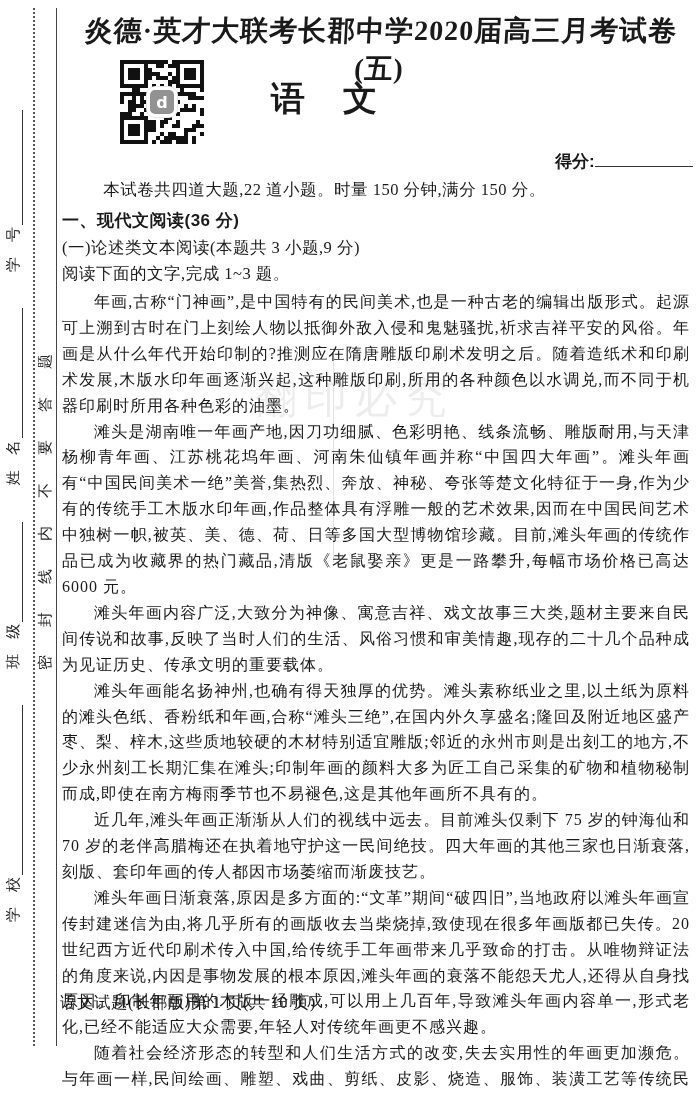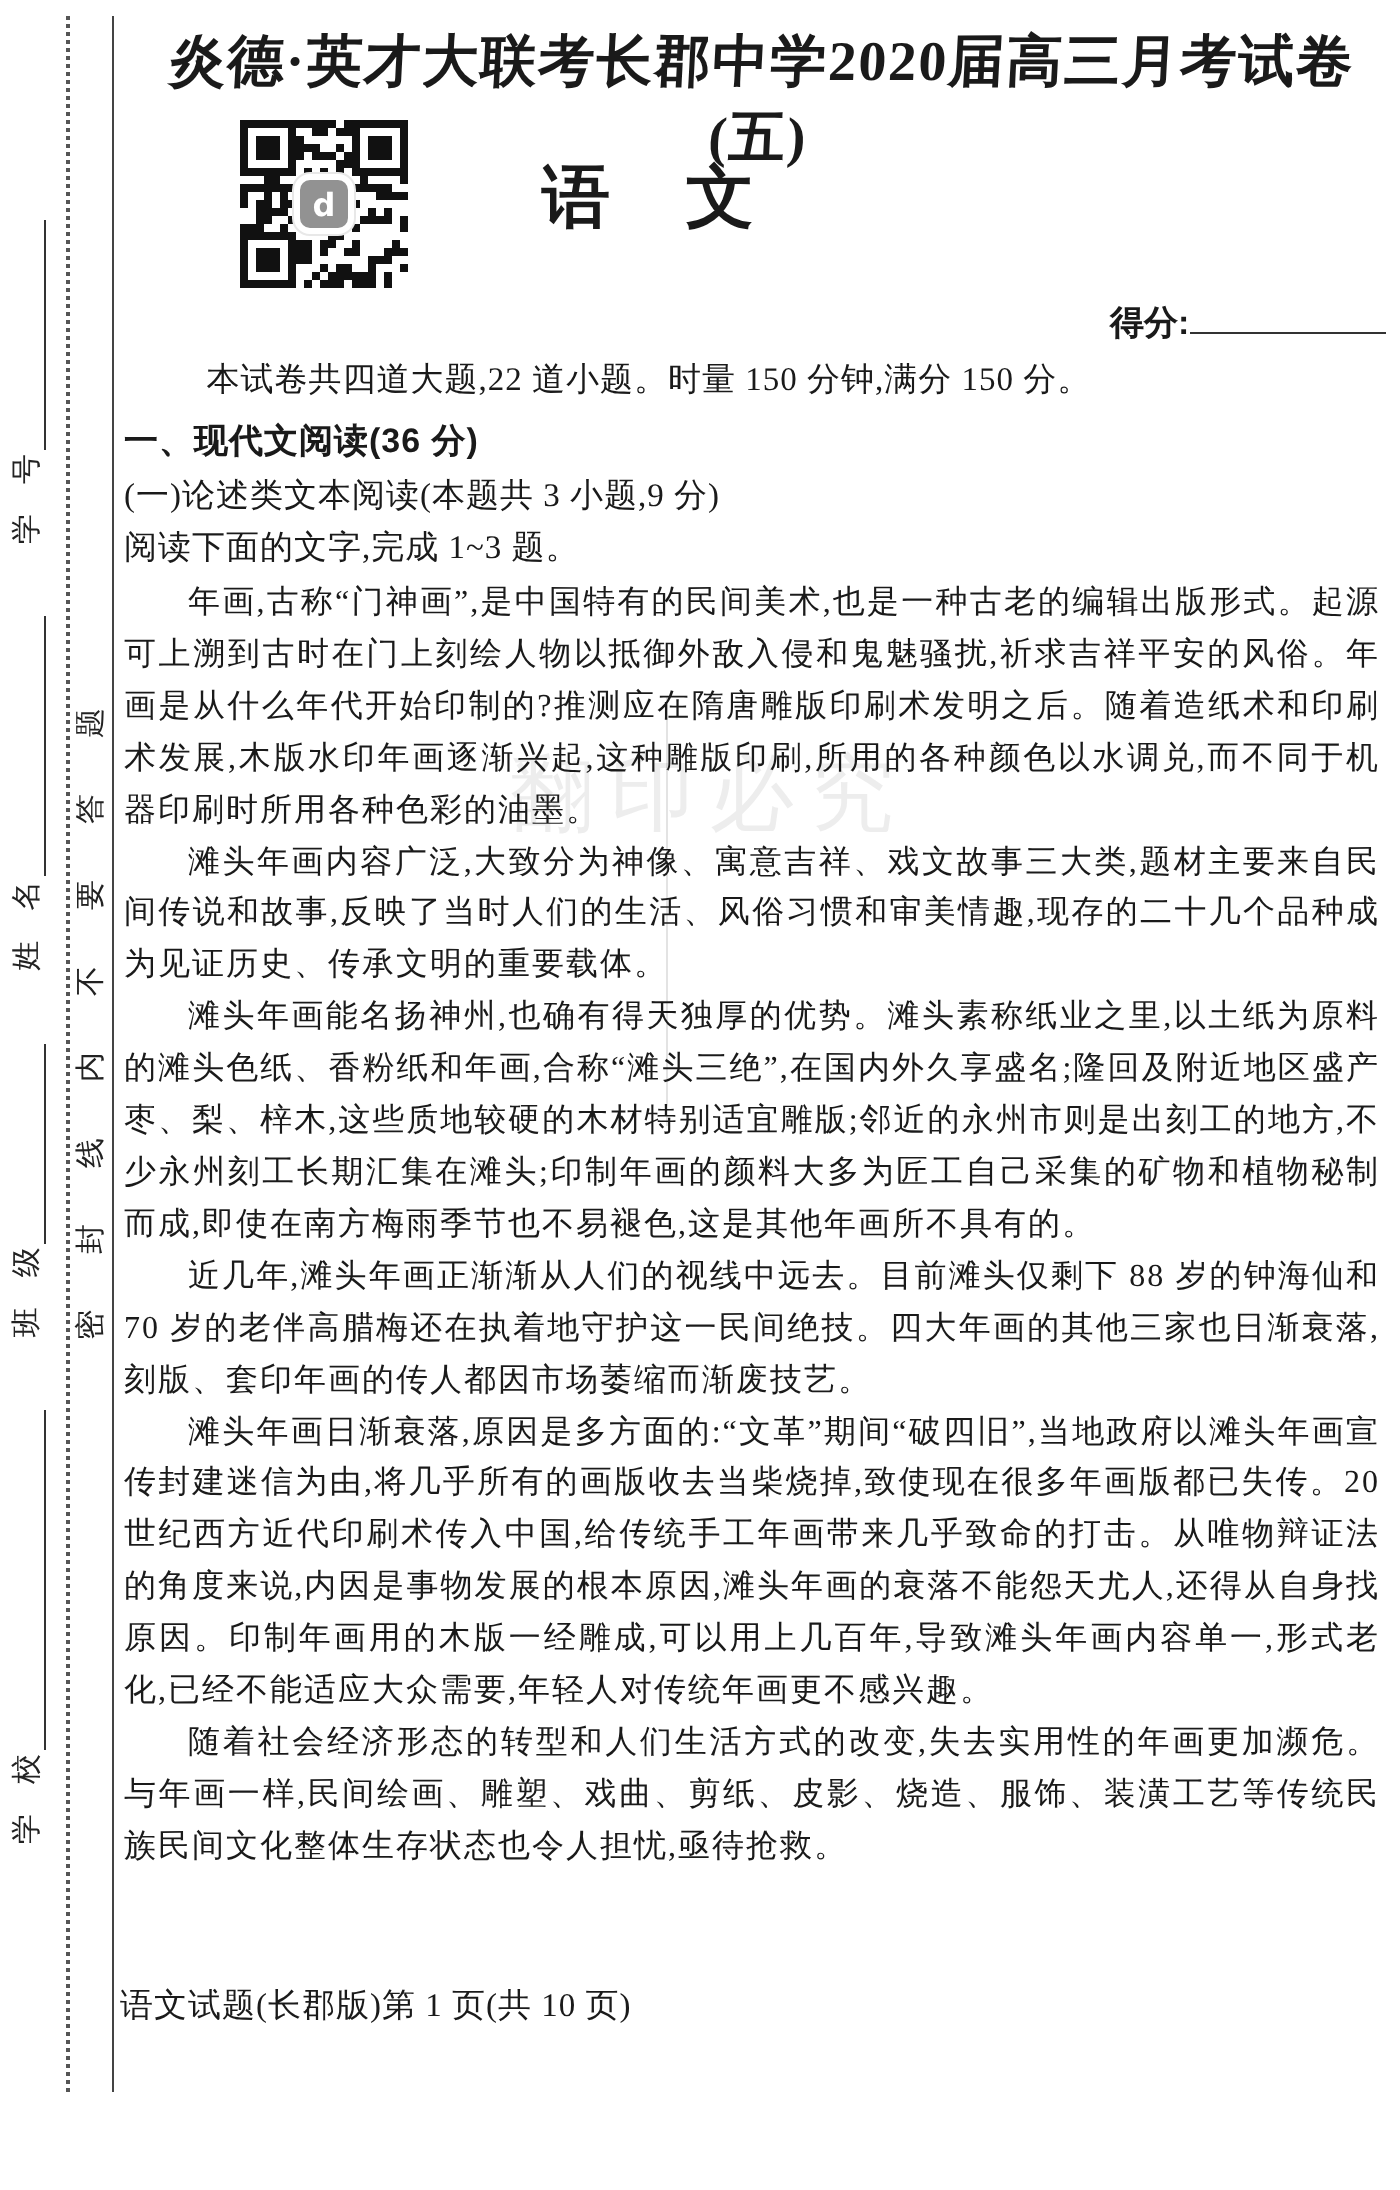--- a/index.html
+++ b/index.html
@@ -251,22 +251,23 @@
   <span>得分:</span><span class="score-blank"></span>
 </div>
 
 <div class="content">
   <div class="exam-info">本试卷共四道大题,22 道小题。时量 150 分钟,满分 150 分。</div>
   <div class="sec-heading">一、现代文阅读(36 分)</div>
   <div class="sub-heading">(一)论述类文本阅读(本题共 3 小题,9 分)</div>
   <div class="instruction">阅读下面的文字,完成 1~3 题。</div>
   <div class="body-text">
     <p>年画,古称“门神画”,是中国特有的民间美术,也是一种古老的编辑出版形式。起源可上溯到古时在门上刻绘人物以抵御外敌入侵和鬼魅骚扰,祈求吉祥平安的风俗。年画是从什么年代开始印制的?推测应在隋唐雕版印刷术发明之后。随着造纸术和印刷术发展,木版水印年画逐渐兴起,这种雕版印刷,所用的各种颜色以水调兑,而不同于机器印刷时所用各种色彩的油墨。</p>
+    <p>滩头是湖南唯一年画产地,因刀功细腻、色彩明艳、线条流畅、雕版耐用,与天津杨柳青年画、江苏桃花坞年画、河南朱仙镇年画并称“中国四大年画”。滩头年画有“中国民间美术一绝”美誉,集热烈、奔放、神秘、夸张等楚文化特征于一身,作为少有的传统手工木版水印年画,作品整体具有浮雕一般的艺术效果,因而在中国民间艺术中独树一帜,被英、美、德、荷、日等多国大型博物馆珍藏。目前,滩头年画的传统作品已成为收藏界的热门藏品,清版《老鼠娶亲》更是一路攀升,每幅市场价格已高达 6000 元。</p>
     <p>滩头年画内容广泛,大致分为神像、寓意吉祥、戏文故事三大类,题材主要来自民间传说和故事,反映了当时人们的生活、风俗习惯和审美情趣,现存的二十几个品种成为见证历史、传承文明的重要载体。</p>
     <p>滩头年画能名扬神州,也确有得天独厚的优势。滩头素称纸业之里,以土纸为原料的滩头色纸、香粉纸和年画,合称“滩头三绝”,在国内外久享盛名;隆回及附近地区盛产枣、梨、梓木,这些质地较硬的木材特别适宜雕版;邻近的永州市则是出刻工的地方,不少永州刻工长期汇集在滩头;印制年画的颜料大多为匠工自己采集的矿物和植物秘制而成,即使在南方梅雨季节也不易褪色,这是其他年画所不具有的。</p>
-    <p>近几年,滩头年画正渐渐从人们的视线中远去。目前滩头仅剩下 88 岁的钟海仙和 70 岁的老伴高腊梅还在执着地守护这一民间绝技。四大年画的其他三家也日渐衰落,刻版、套印年画的传人都因市场萎缩而渐废技艺。</p>
+    <p>近几年,滩头年画正渐渐从人们的视线中远去。目前滩头仅剩下 75 岁的钟海仙和 70 岁的老伴高腊梅还在执着地守护这一民间绝技。四大年画的其他三家也日渐衰落,刻版、套印年画的传人都因市场萎缩而渐废技艺。</p>
     <p>滩头年画日渐衰落,原因是多方面的:“文革”期间“破四旧”,当地政府以滩头年画宣传封建迷信为由,将几乎所有的画版收去当柴烧掉,致使现在很多年画版都已失传。20 世纪西方近代印刷术传入中国,给传统手工年画带来几乎致命的打击。从唯物辩证法的角度来说,内因是事物发展的根本原因,滩头年画的衰落不能怨天尤人,还得从自身找原因。印制年画用的木版一经雕成,可以用上几百年,导致滩头年画内容单一,形式老化,已经不能适应大众需要,年轻人对传统年画更不感兴趣。</p>
     <p>随着社会经济形态的转型和人们生活方式的改变,失去实用性的年画更加濒危。与年画一样,民间绘画、雕塑、戏曲、剪纸、皮影、烧造、服饰、装潢工艺等传统民族民间文化整体生存状态也令人担忧,亟待抢救。</p>
   </div>
 
 </div>
 
 <div class="page-footer">语文试题(长郡版)第 1 页(共 10 页)</div>
 
 </body></html>

